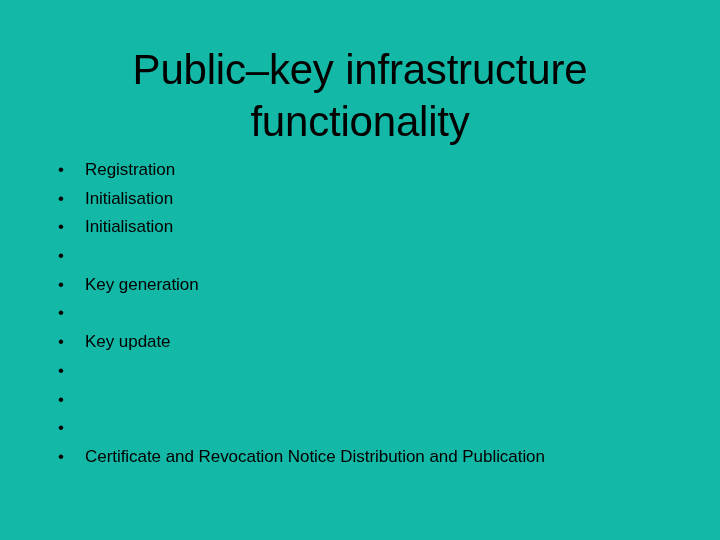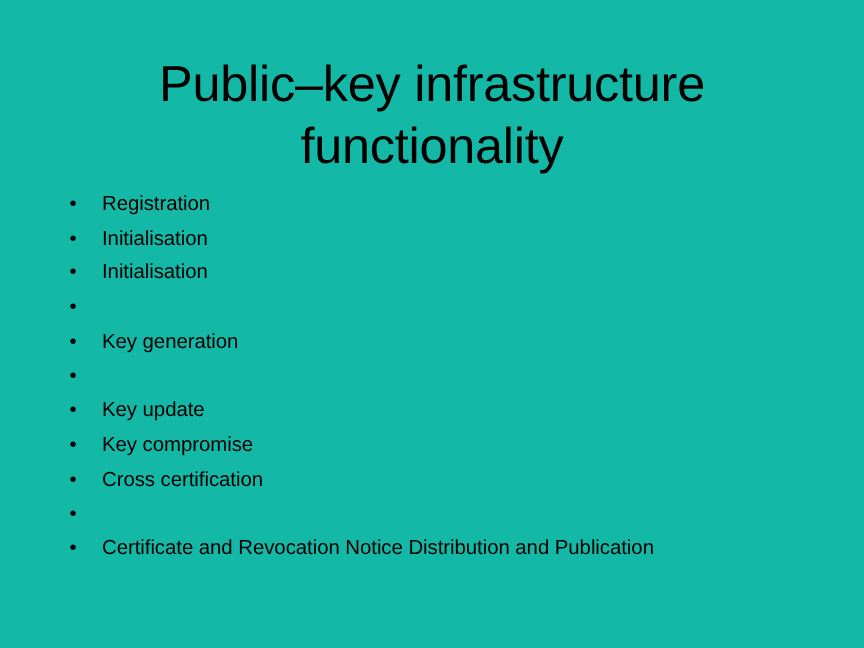--- a/index.html
+++ b/index.html
@@ -108,25 +108,23 @@
     </li>
     <li class="bullet-item">
       <span class="bullet-marker">•</span>
     </li>
     <li class="bullet-item">
       <span class="bullet-marker">•</span>
       <span class="bullet-text">Key update</span>
     </li>
     <li class="bullet-item">
       <span class="bullet-marker">•</span>
-      <span class="bullet-text">Key compromise</span>
     </li>
     <li class="bullet-item">
       <span class="bullet-marker">•</span>
-      <span class="bullet-text">Cross certification</span>
     </li>
     <li class="bullet-item">
       <span class="bullet-marker">•</span>
     </li>
     <li class="bullet-item">
       <span class="bullet-marker">•</span>
       <span class="bullet-text">Certificate and Revocation Notice Distribution and Publication</span>
     </li>
   </ul>
 

